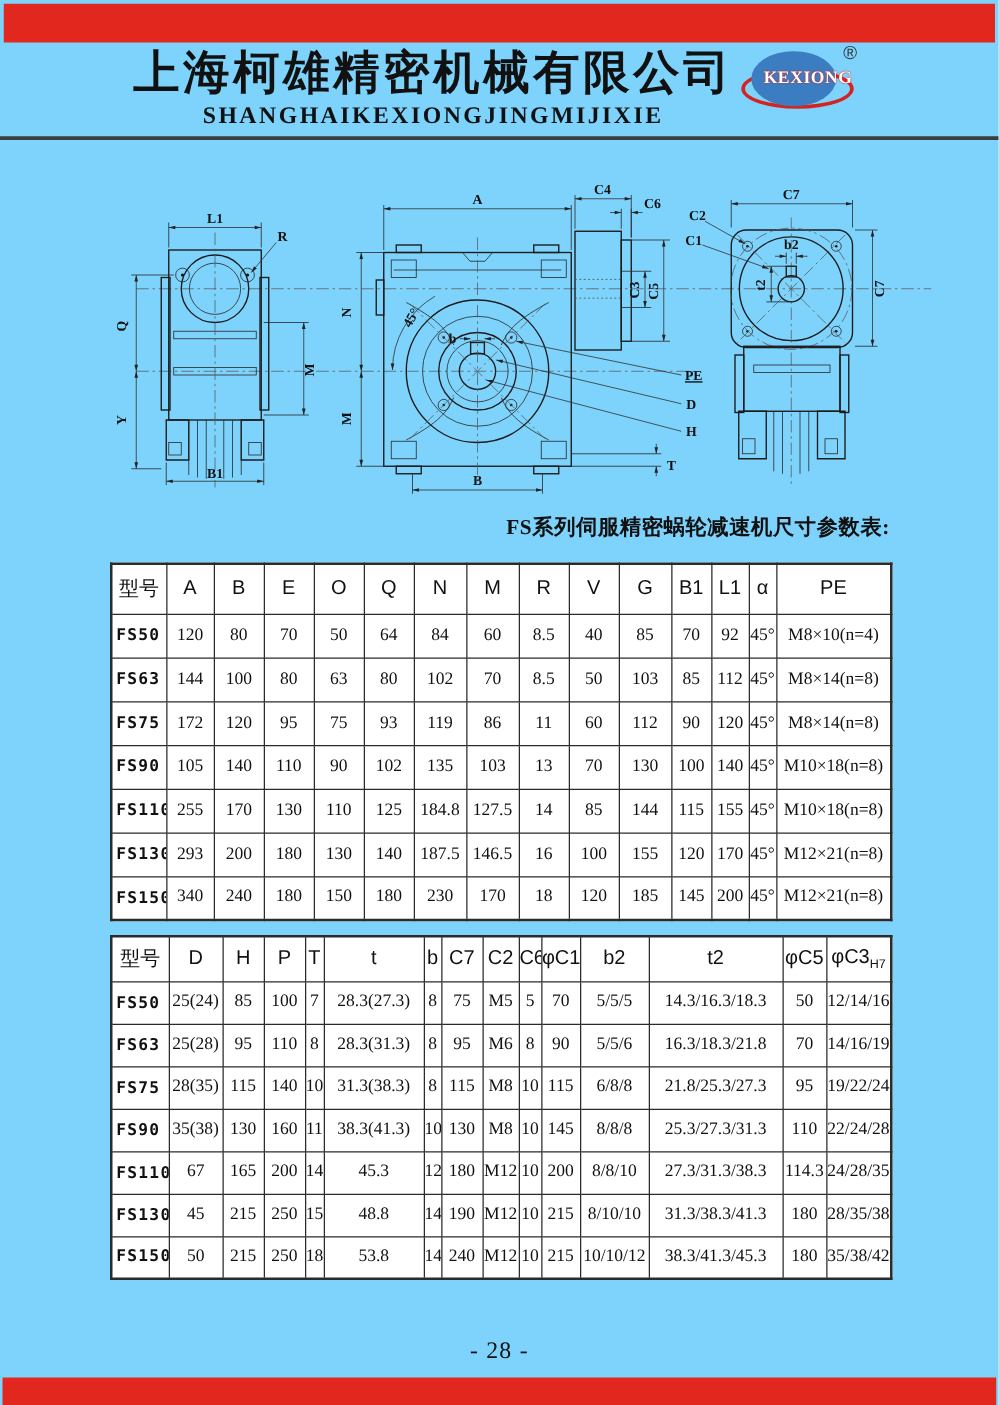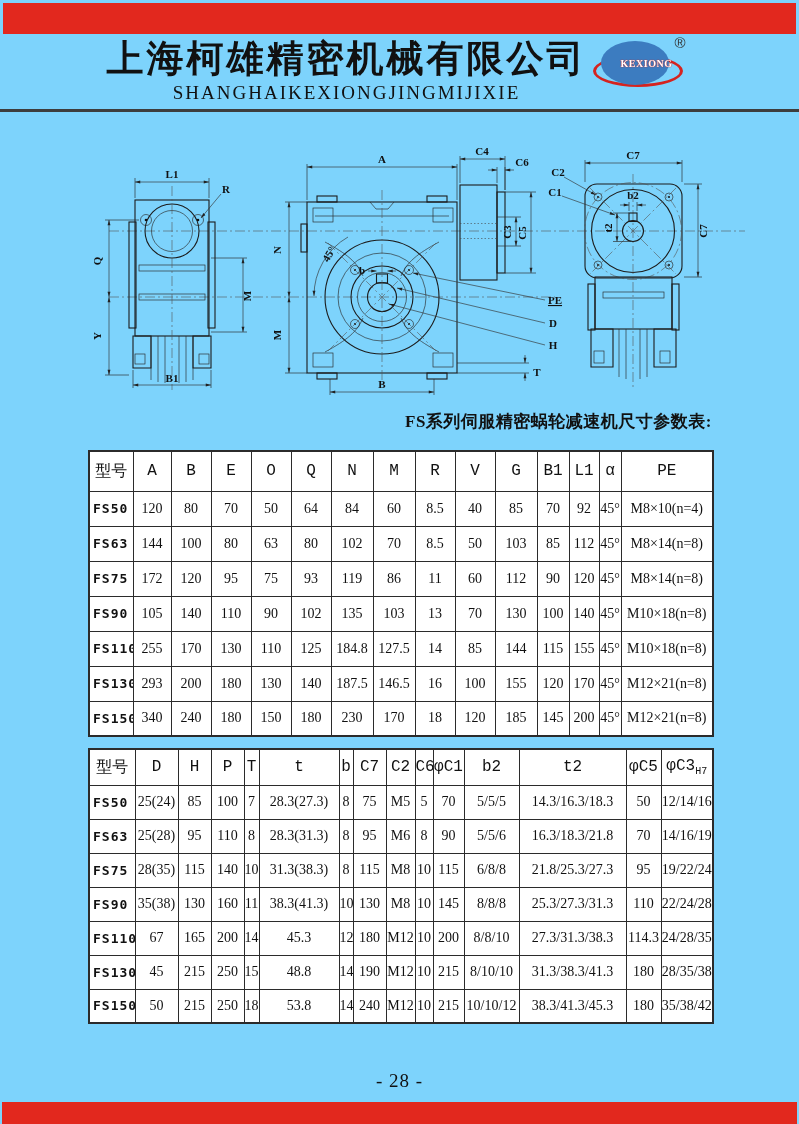--- a/index.html
+++ b/index.html
@@ -3,44 +3,44 @@
 <meta charset="utf-8">
 <style>
   html,body{margin:0;padding:0;background:#fff;}
   .page{position:relative;width:799px;height:1124px;background:#7dd3fc;overflow:hidden;
         font-family:"Liberation Serif",serif;color:#111;}
   .topbar{position:absolute;left:3px;right:3px;top:3px;height:31px;background:#e2281e;}
   .bottombar{position:absolute;left:2px;right:2px;bottom:0;height:22px;background:#e2281e;}
   .header{position:absolute;left:0;top:36px;width:100%;display:flex;justify-content:center;align-items:flex-start;}
   .header-textcol{text-align:center;}
   .company-cn{font-family:"Liberation Serif",serif;font-weight:bold;font-size:37px;letter-spacing:3px;line-height:1.25;}
-  .company-en{font-family:"Liberation Serif",serif;font-weight:normal;font-size:19px;letter-spacing:2px;margin-top:0px;}
+  .company-en{font-family:"Liberation Serif",serif;font-weight:bold;font-size:19px;letter-spacing:2px;margin-top:0px;}
   .logo-wrap{position:relative;width:100px;height:60px;margin-left:6px;margin-top:2px;}
   .logo-ring{position:absolute;left:0;top:17px;width:84px;height:26px;border:3px solid #d5231f;border-radius:50%;}
   .logo-blue{position:absolute;left:8px;top:3px;width:68px;height:44px;background:#3c7cc0;border-radius:50%;
              display:flex;align-items:center;justify-content:center;}
-  .logo-text{color:#fff;font-weight:bold;font-size:10px;letter-spacing:.5px;
+  .logo-text{color:#fff;font-weight:bold;font-size:14px;letter-spacing:.5px;
              font-family:"Liberation Serif",serif;text-shadow:0 0 1px #d5231f,0 0 1px #d5231f;padding-left:24px;}
   .reg{position:absolute;left:82px;top:-4px;font-size:15px;color:#333;font-family:"Liberation Sans",sans-serif;}
   .rule{position:absolute;left:0;right:0;top:109px;height:3px;background:#3d3d3d;}
   .drawing{position:absolute;left:85px;top:136px;width:710px;height:292px;}
   .ol{stroke:#1c1c1c;stroke-width:1.1;fill:none;}
   .tl{stroke:#2a2a2a;stroke-width:.65;fill:none;}
   .dl{stroke:#333;stroke-width:.65;fill:none;}
   .cl{stroke:#555;stroke-width:.6;fill:none;stroke-dasharray:10 3 2 3;}
   .dot{stroke:#444;stroke-width:.6;fill:none;stroke-dasharray:1.5 2;}
   .drawing text{font-family:"Liberation Serif",serif;font-weight:bold;font-size:11px;fill:#111;text-anchor:middle;}
   .pe-u{text-decoration:underline;}
   .t1-title{position:absolute;left:300px;top:410px;width:412px;text-align:right;
             font-weight:bold;font-size:17px;letter-spacing:.5px;}
   table{border-collapse:collapse;table-layout:fixed;position:absolute;background:#fff;border:2px solid #2b2b2b;}
   #table1{left:88px;top:450px;width:624px;}
   #table2{left:88px;top:748px;width:624px;}
   th,td{border:1px solid #2b2b2b;text-align:center;vertical-align:middle;padding:0;overflow:hidden;white-space:nowrap;}
-  th{font-family:Liberation Mono, monospace;font-weight:normal;font-size:16px;}
+  th{font-family:Liberation Sans, sans-serif;font-weight:normal;font-size:16px;}
   td{font-family:"Liberation Serif",serif;font-size:14px;}
   td:first-child{font-family:"DejaVu Sans Mono",monospace;font-weight:bold;font-size:13px;letter-spacing:1px;text-align:left;padding-left:3px;}
   #table1 thead tr{height:40px;} #table1 tbody tr{height:35px;}
   #table2 thead tr{height:36px;} #table2 tbody tr{height:34px;}
   sub{font-size:10px;}
   .pagenum{position:absolute;left:0;top:1070px;width:100%;text-align:center;font-size:19px;letter-spacing:1px;}
 </style>
 </head>
 <body>
 

